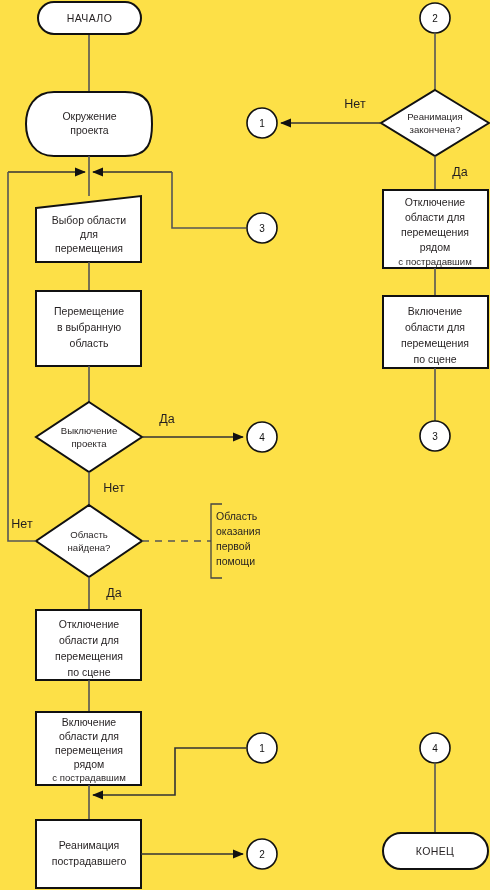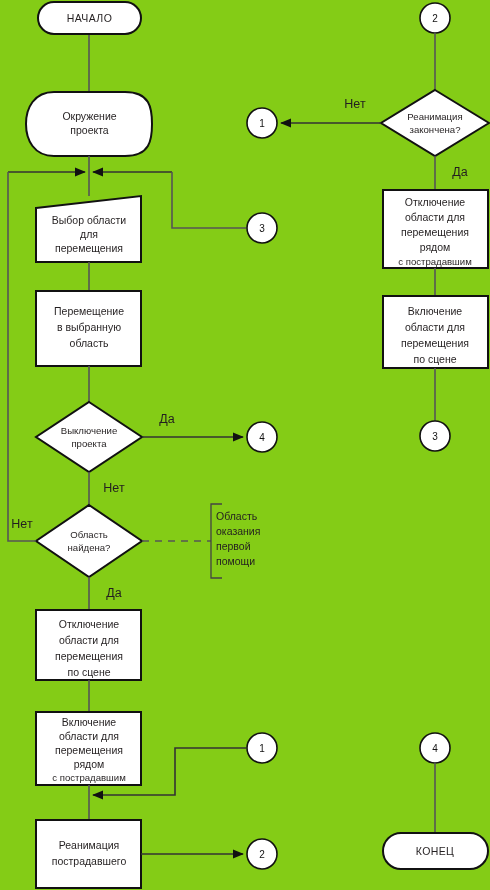--- a/index.html
+++ b/index.html
@@ -8,21 +8,21 @@
     padding: 0;
     background: #ffffff;
   }
   body {
     font-family: "Liberation Sans", sans-serif;
   }
   #flowchart-root {
     position: relative;
     width: 490px;
     height: 890px;
-    background: #84cc16;
+    background: #fde047;
     overflow: hidden;
   }
   svg#diagram {
     display: block;
     width: 490px;
     height: 890px;
   }
   .shape-stroke {
     fill: #ffffff;
     stroke: #111111;

